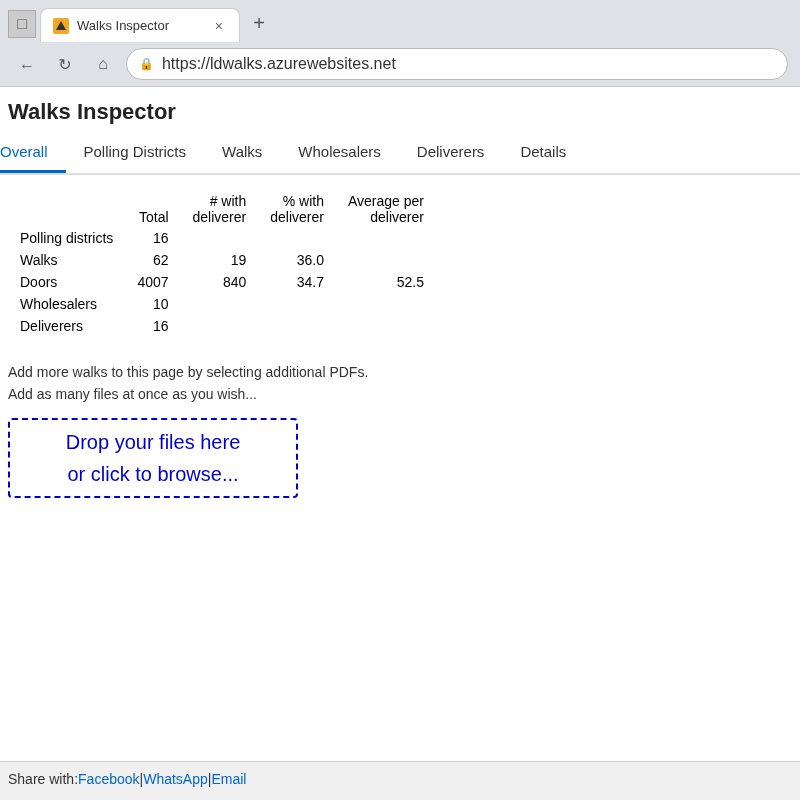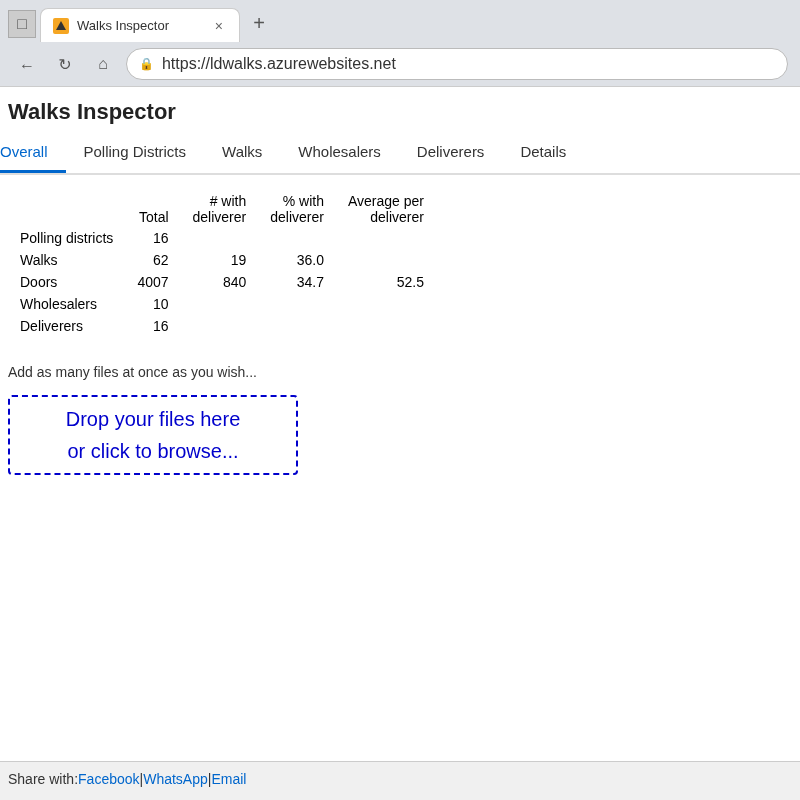--- a/index.html
+++ b/index.html
@@ -327,20 +327,21 @@
       <td>Deliverers</td>
       <td>16</td>
       <td></td>
       <td></td>
       <td></td>
     </tr>
       </tbody>
   </table>
 
   <div class="add-walks-section">
+    <div class="add-walks-text">Add more walks to this page by selecting additional PDFs.</div>
     <div class="add-walks-text">Add as many files at once as you wish...</div>
     <div class="drop-zone">
       <span class="drop-zone-text">Drop your files here</span>
       <span class="drop-zone-text">or click to browse...</span>
     </div>
   </div>
 </div>
 
 <div class="share-bar">
   <span>Share with: </span>

